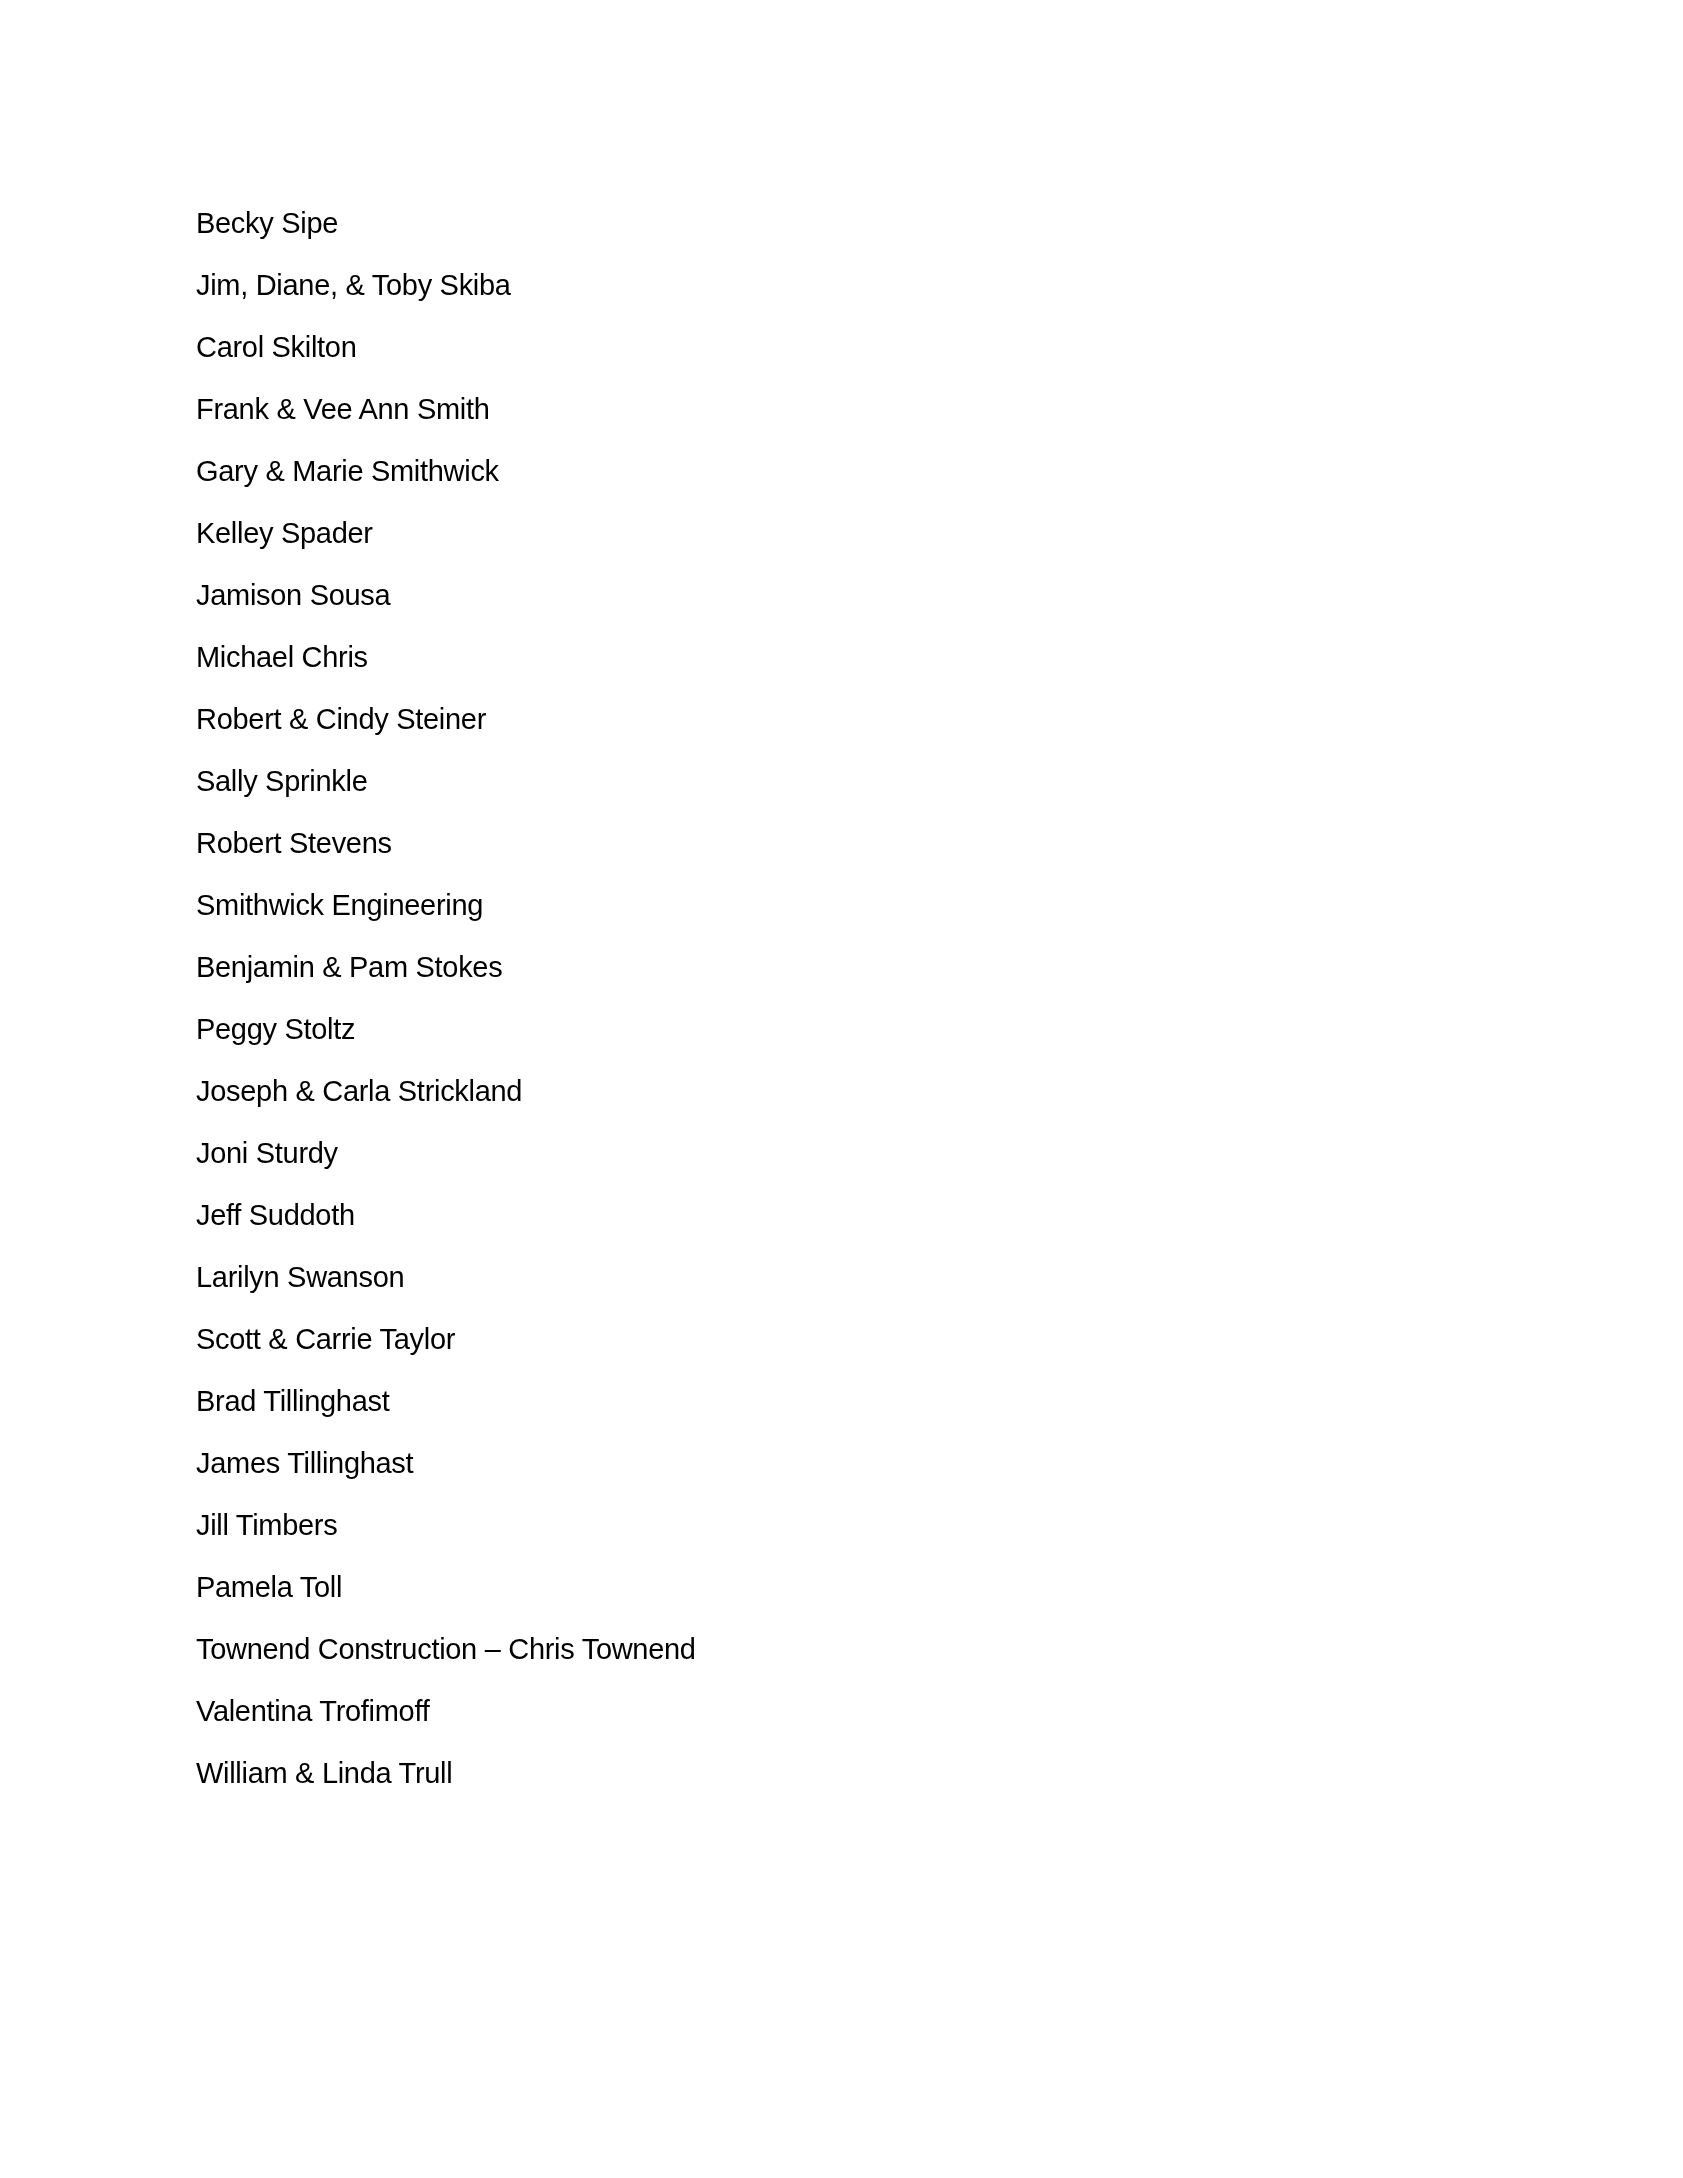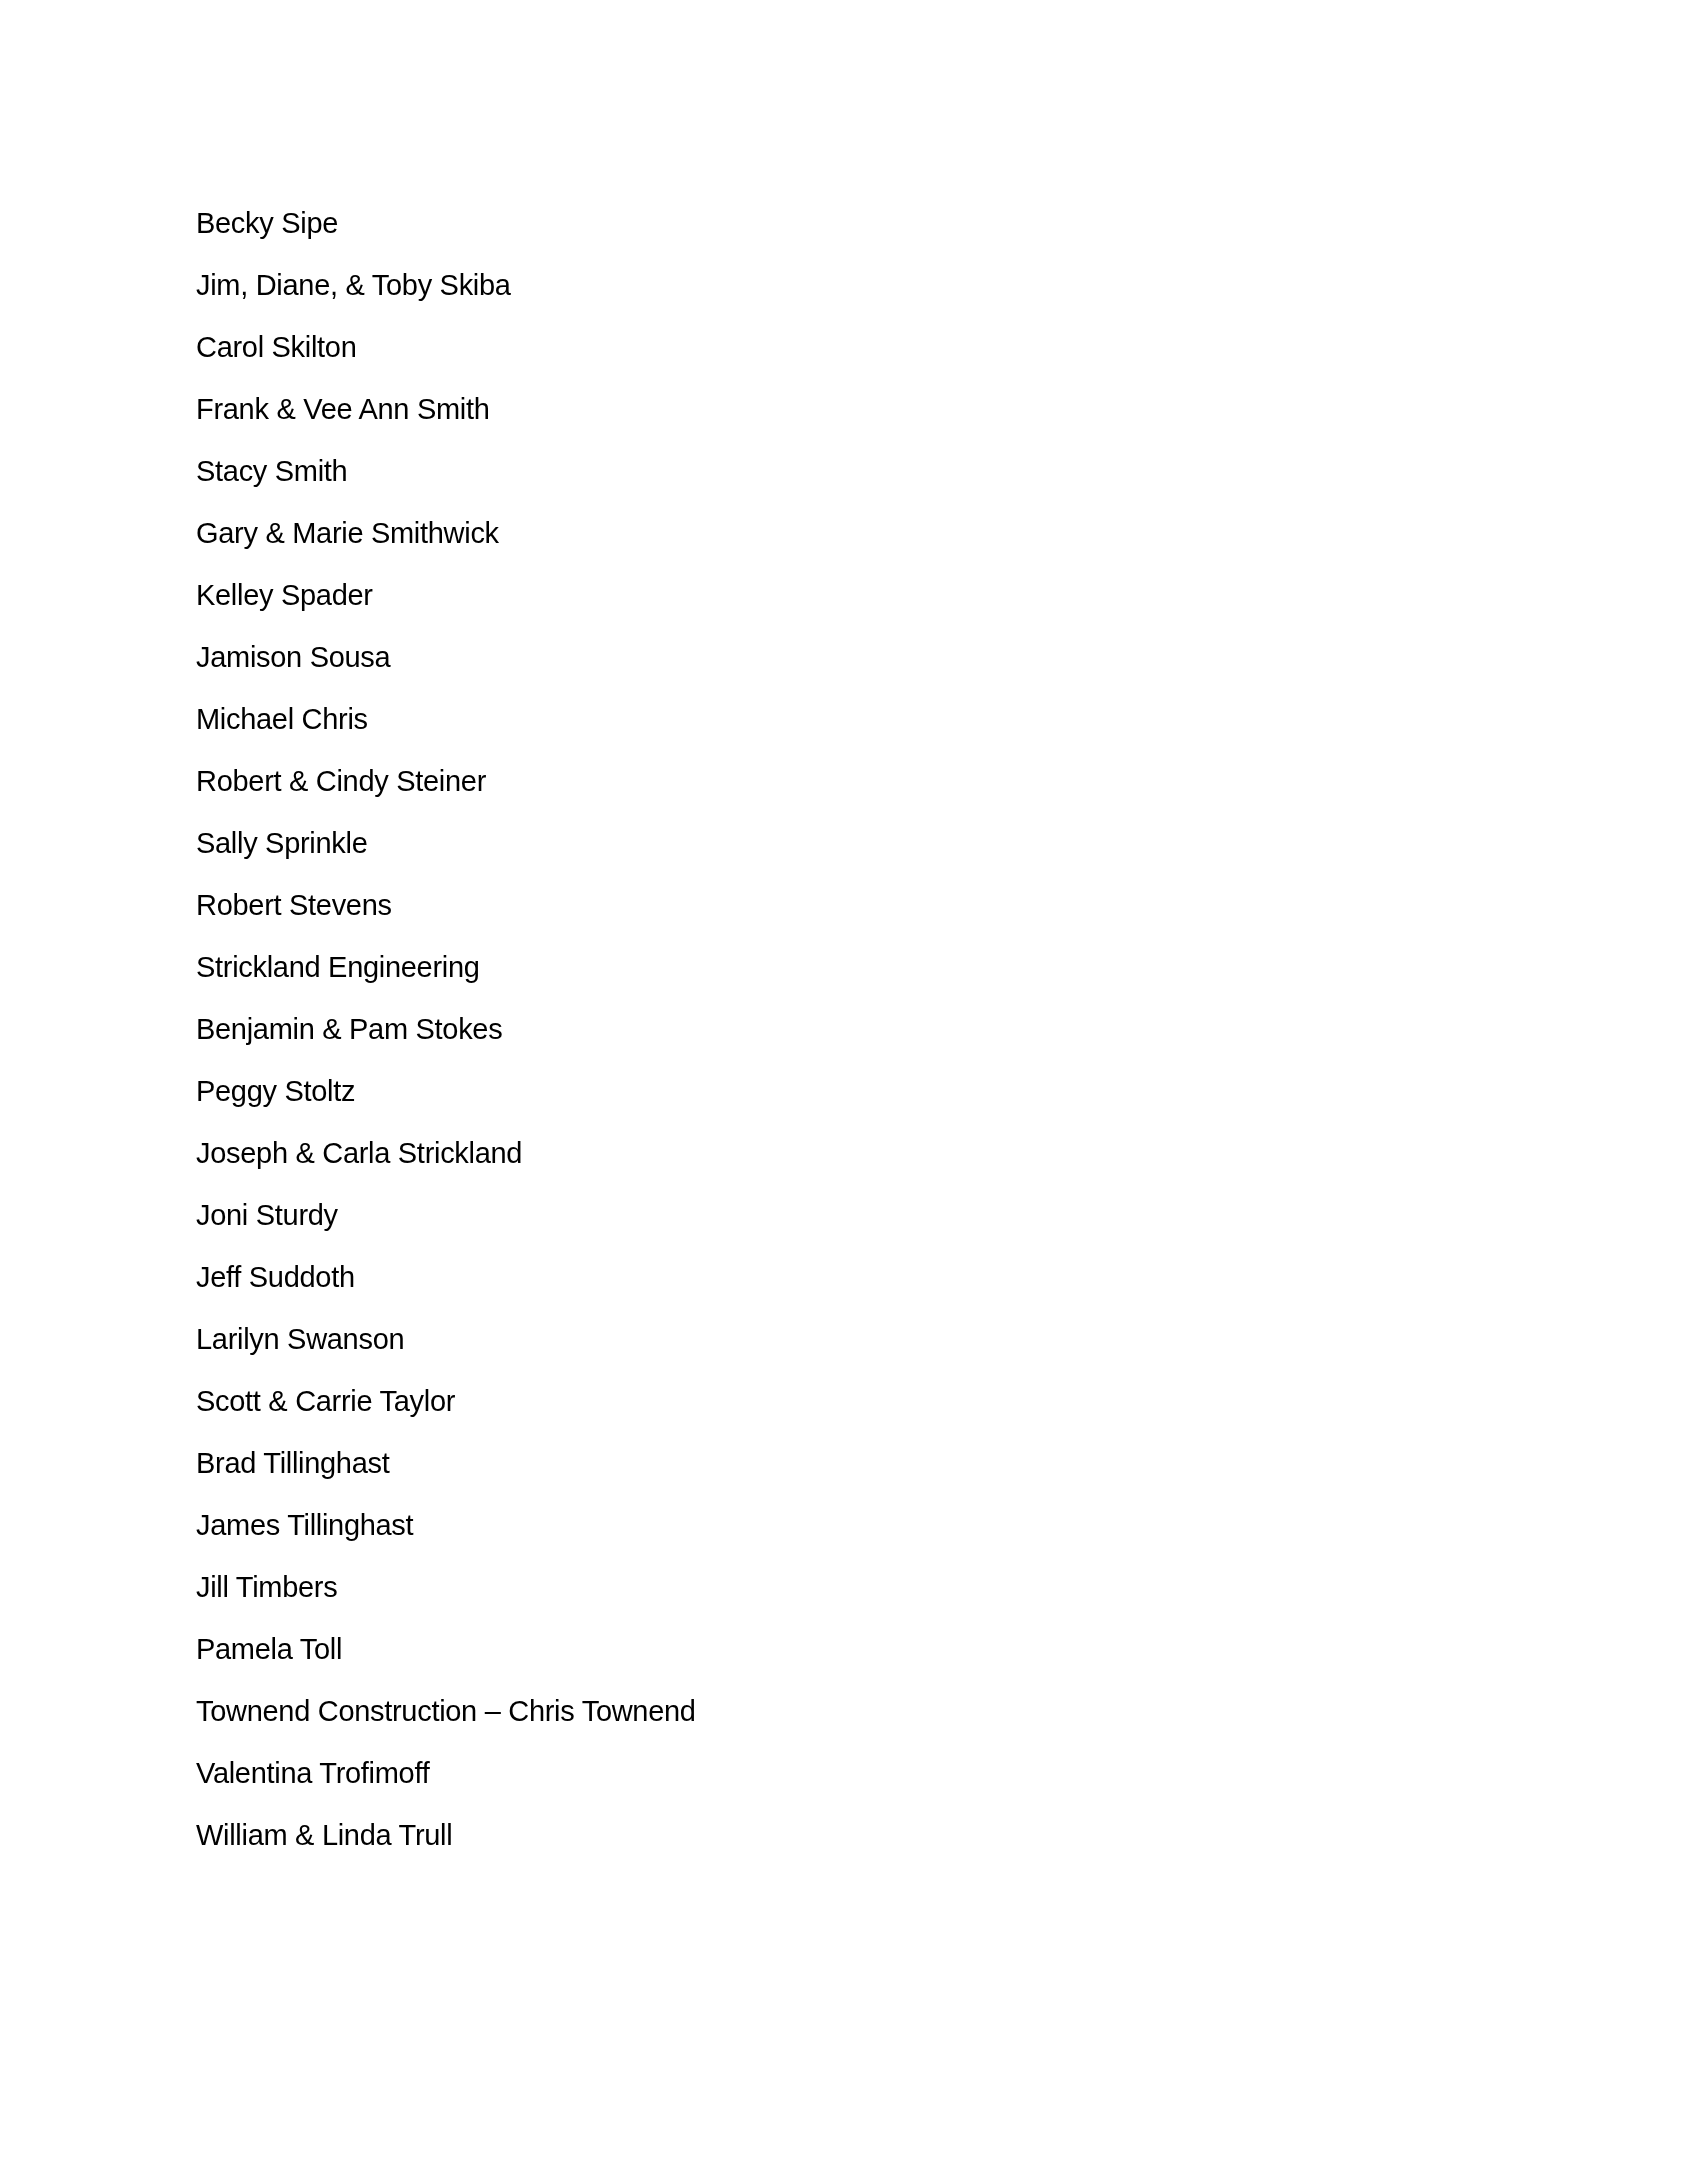--- a/index.html
+++ b/index.html
@@ -41,29 +41,28 @@
   </style>
 </head>
 <body>
 
 <div class="page">
   <ul class="name-list">
     <li class="name-item">Becky Sipe</li>
     <li class="name-item">Jim, Diane, &amp; Toby Skiba</li>
     <li class="name-item">Carol Skilton</li>
     <li class="name-item">Frank &amp; Vee Ann Smith</li>
-    <li class="name-item">Stacy Smith</li>
     <li class="name-item">Gary &amp; Marie Smithwick</li>
     <li class="name-item">Kelley Spader</li>
     <li class="name-item">Jamison Sousa</li>
     <li class="name-item">Michael Chris</li>
     <li class="name-item">Robert &amp; Cindy Steiner</li>
     <li class="name-item">Sally Sprinkle</li>
     <li class="name-item">Robert Stevens</li>
-    <li class="name-item">Strickland Engineering</li>
+    <li class="name-item">Smithwick Engineering</li>
     <li class="name-item">Benjamin &amp; Pam Stokes</li>
     <li class="name-item">Peggy Stoltz</li>
     <li class="name-item">Joseph &amp; Carla Strickland</li>
     <li class="name-item">Joni Sturdy</li>
     <li class="name-item">Jeff Suddoth</li>
     <li class="name-item">Larilyn Swanson</li>
     <li class="name-item">Scott &amp; Carrie Taylor</li>
     <li class="name-item">Brad Tillinghast</li>
     <li class="name-item">James Tillinghast</li>
     <li class="name-item">Jill Timbers</li>

